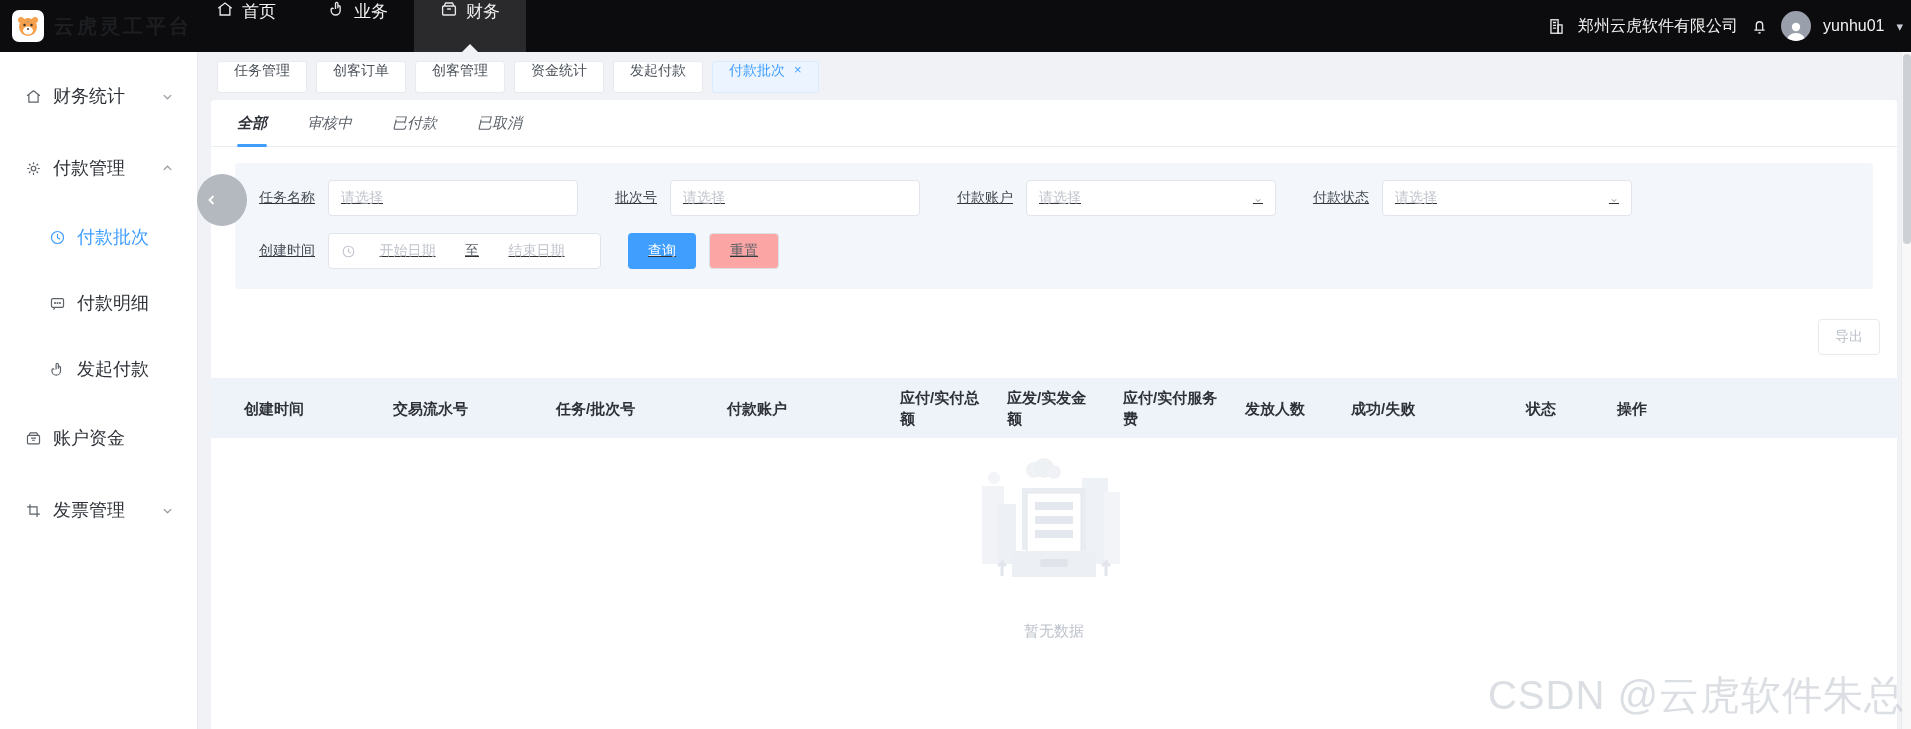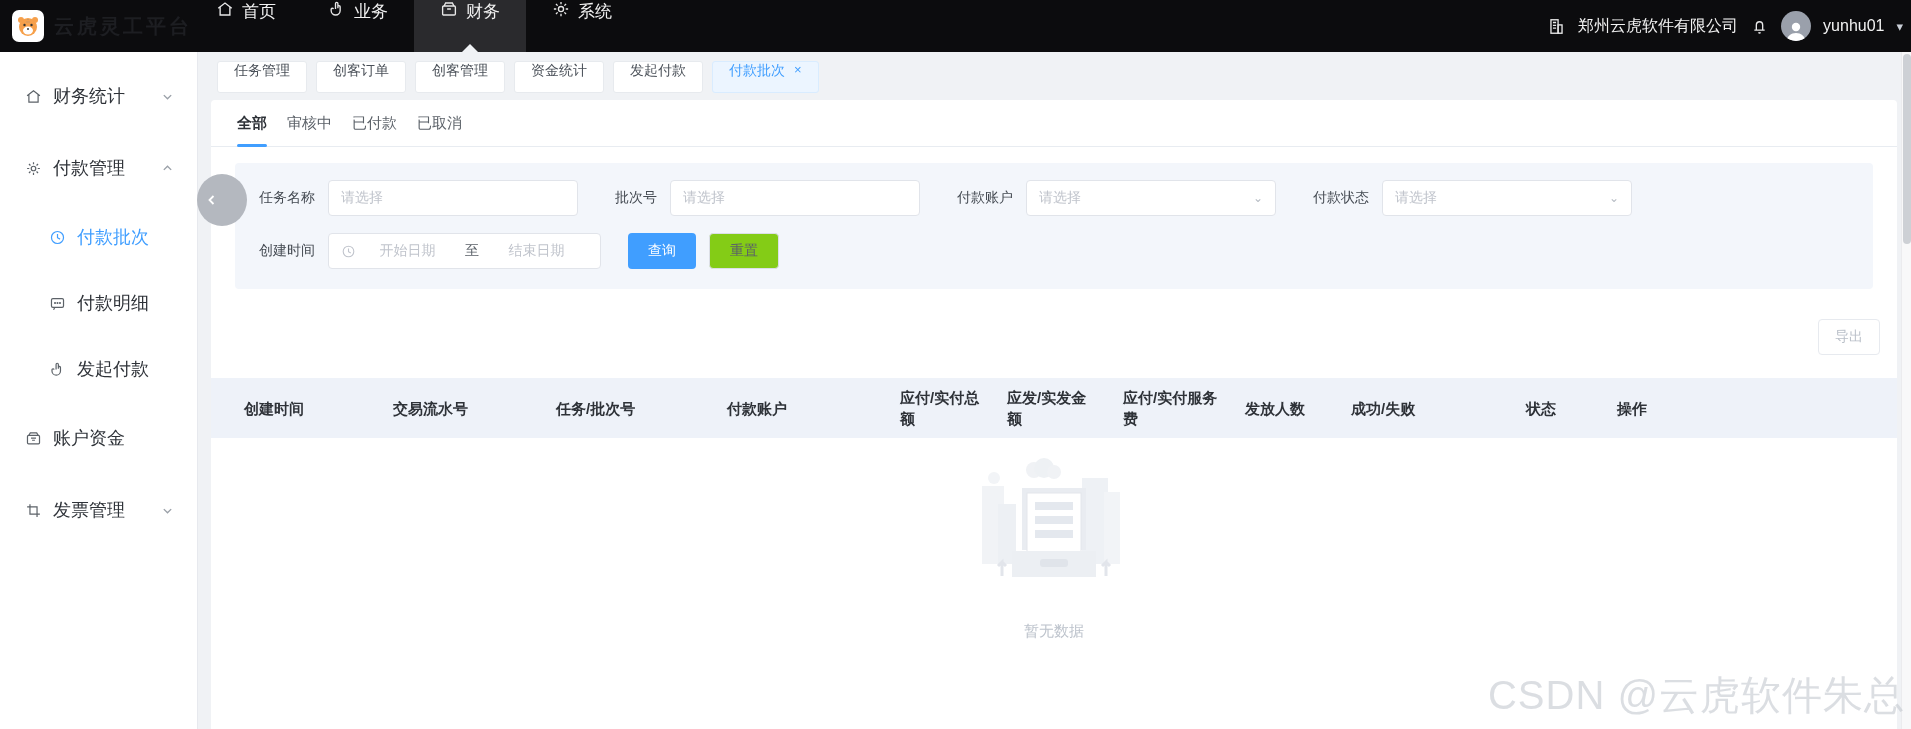--- a/index.html
+++ b/index.html
@@ -31,39 +31,39 @@
   .side-sub.active .ic { color:#409eff; }
 
   
   .content { position:absolute; left:199px; top:52px; width:1702px; height:677px; }
   .chips { position:absolute; left:18px; top:9px; display:flex; gap:9px; }
   .chip { height:32px; display:flex; align-items:flex-start; padding:0 16px; background:#fff; border:1px solid #e7eaee; border-radius:3px; font-size:14px; color:#4a5058; cursor:pointer; }
   .chip.active { background:#ecf5ff; border-color:#d9ecff; color:#409eff; gap:9px; }
   .chip.active .x { font-size:13px; color:#409eff; }
 
   .panel1 { position:absolute; left:12px; top:48px; width:1686px; height:240px; background:#fff; border-radius:4px; }
-  .subtabs { display:flex; gap:20px; padding:0 26px; height:47px; align-items:center; border-bottom:1px solid #e8ecf1; }
+  .subtabs { display:flex; gap:40px; padding:0 26px; height:47px; align-items:center; border-bottom:1px solid #e8ecf1;font-style:italic; }
   .subtab { position:relative; font-size:15px; color:#5b6168; height:47px; display:flex; align-items:center; cursor:pointer; }
   .subtab.active { color:#2e3238; font-weight:600; }
   .subtab.active::after { content:""; position:absolute; left:0; right:0; bottom:0; height:3px; background:#409eff; border-radius:2px; }
 
-  .filterbox { margin:16px 24px 0 24px; background:#f3f6fb; border-radius:4px; padding:17px 24px 20px 24px; }
+  .filterbox { margin:16px 24px 0 24px; background:#f3f6fb; border-radius:4px; padding:17px 24px 20px 24px;text-decoration:underline; }
   .frow { display:flex; align-items:center; }
   .frow + .frow { margin-top:17px; }
   .flabel { font-size:14px; color:#444a52; margin-right:13px; white-space:nowrap; }
   .finput { width:250px; height:36px; background:#fff; border:1px solid #e1e4ea; border-radius:4px; display:flex; align-items:center; padding:0 12px; font-size:14px; color:#c0c4cc; }
   .fsel { justify-content:space-between; }
   .fsel .arrow { color:#b6bcc4; font-size:12px; }
   .fgap { width:37px; }
   .daterange { width:273px; height:36px; background:#fff; border:1px solid #e1e4ea; border-radius:4px; display:flex; align-items:center; padding:0 12px; font-size:14px; color:#c0c4cc; }
   .daterange .dr-start,.daterange .dr-end { flex:1; text-align:center; }
   .daterange .dr-to { color:#5b6168; padding:0 6px; }
   .btn { height:36px; border-radius:4px; font-size:14px; display:flex; align-items:center; padding:0 20px; cursor:pointer; }
   .btn-primary { background:#409eff; color:#fff; margin-left:27px; }
-  .btn-plain { background:#84cc16; color:#5b6168; border:1px solid #dcdfe6; margin-left:13px; }
+  .btn-plain { background:#fca5a5; color:#5b6168; border:1px solid #dcdfe6; margin-left:13px; }
 
   .collapse-handle { position:absolute; left:-2px; top:122px; width:50px; height:52px; background:#b4b8bf; border-radius:50%; z-index:5; display:flex; align-items:center; padding-left:9px; color:#fff; font-size:16px; cursor:pointer; }
 
   .panel2 { position:absolute; left:12px; top:251px; width:1686px; height:466px; background:#fff; border-radius:4px; }
   .export-btn { position:absolute; top:16px; right:17px; height:36px; padding:0 16px; background:#fff; border:1px solid #e7eaef; border-radius:4px; font-size:14px; color:#b9bfc8; display:flex; align-items:center; cursor:pointer; }
   .tbl { position:absolute; left:0; top:75px; width:1686px; border-collapse:collapse; table-layout:fixed; }
   .tbl th { background:#eef2f9; font-size:15px; font-weight:700; color:#2e3238; text-align:left; padding:9px 8px 9px 16px; height:55px; line-height:21px; }
   .tbl th:first-child { padding-left:33px; }
 
   .empty { position:absolute; left:0; top:145px; width:1686px; display:flex; flex-direction:column; align-items:center; }
@@ -107,27 +107,20 @@
         </svg>
       <span>业务</span>
     </div>
     <div class="nav-item active">
       <svg width="18" height="18" viewBox="0 0 24 24" fill="none" stroke-width="1.8">
           <rect x="3.5" y="8" width="17" height="12" rx="1.5"></rect>
           <path d="M5.5 8l2-4h9l2 4M9.5 12h5"></path>
         </svg>
       <span>财务</span>
       <span class="notch"></span>
-    </div>
-    <div class="nav-item">
-      <svg width="18" height="18" viewBox="0 0 24 24" fill="none" stroke-width="1.8">
-          <circle cx="12" cy="12" r="3.4"></circle>
-          <path d="M12 2.5v3.2M12 18.3v3.2M2.5 12h3.2M18.3 12h3.2M5.3 5.3l2.2 2.2M16.5 16.5l2.2 2.2M18.7 5.3l-2.2 2.2M7.5 16.5l-2.2 2.2"></path>
-        </svg>
-      <span>系统</span>
     </div>
   </div>
 
   <div class="nav-right">
     <svg width="19" height="19" viewBox="0 0 24 24" fill="none" stroke="#e8e8e8" stroke-width="1.7">
         <rect x="5" y="3.5" width="9" height="17"></rect>
         <rect x="14" y="10" width="5" height="10.5"></rect>
         <path d="M7.5 7h4M7.5 10.5h4M7.5 14h4"></path>
       </svg>
     <span>郑州云虎软件有限公司</span>

